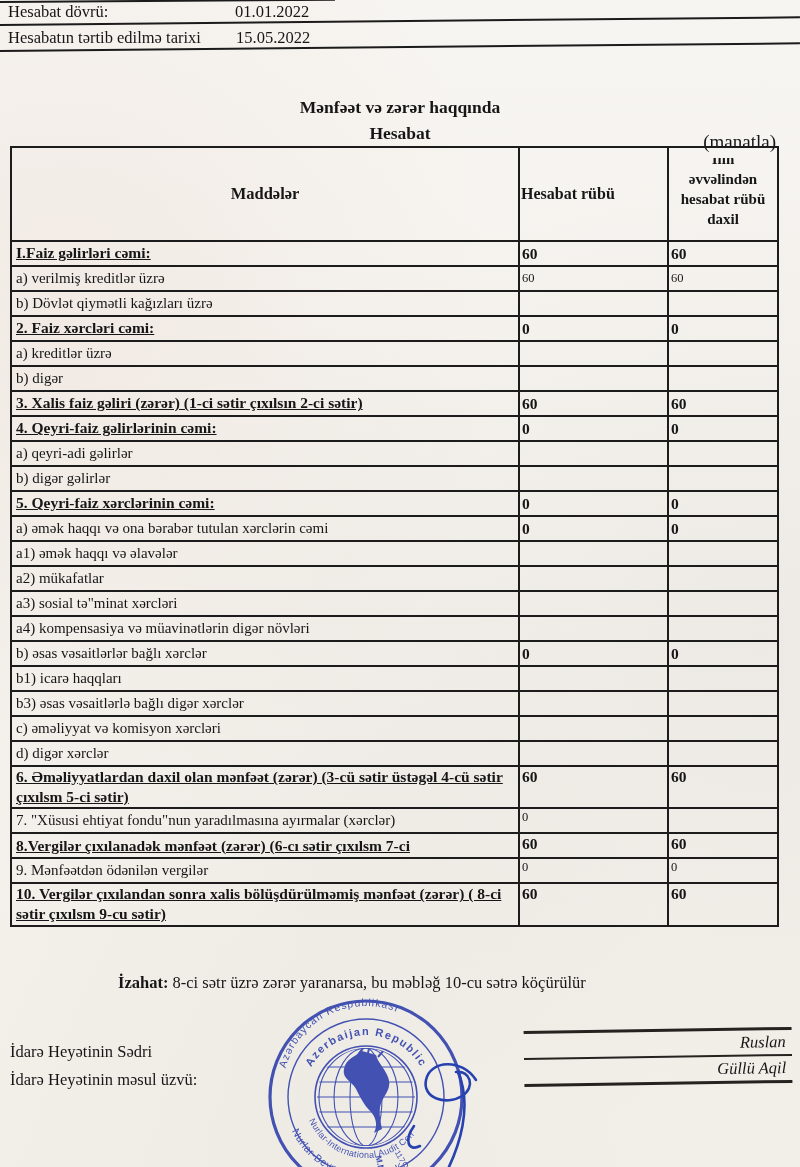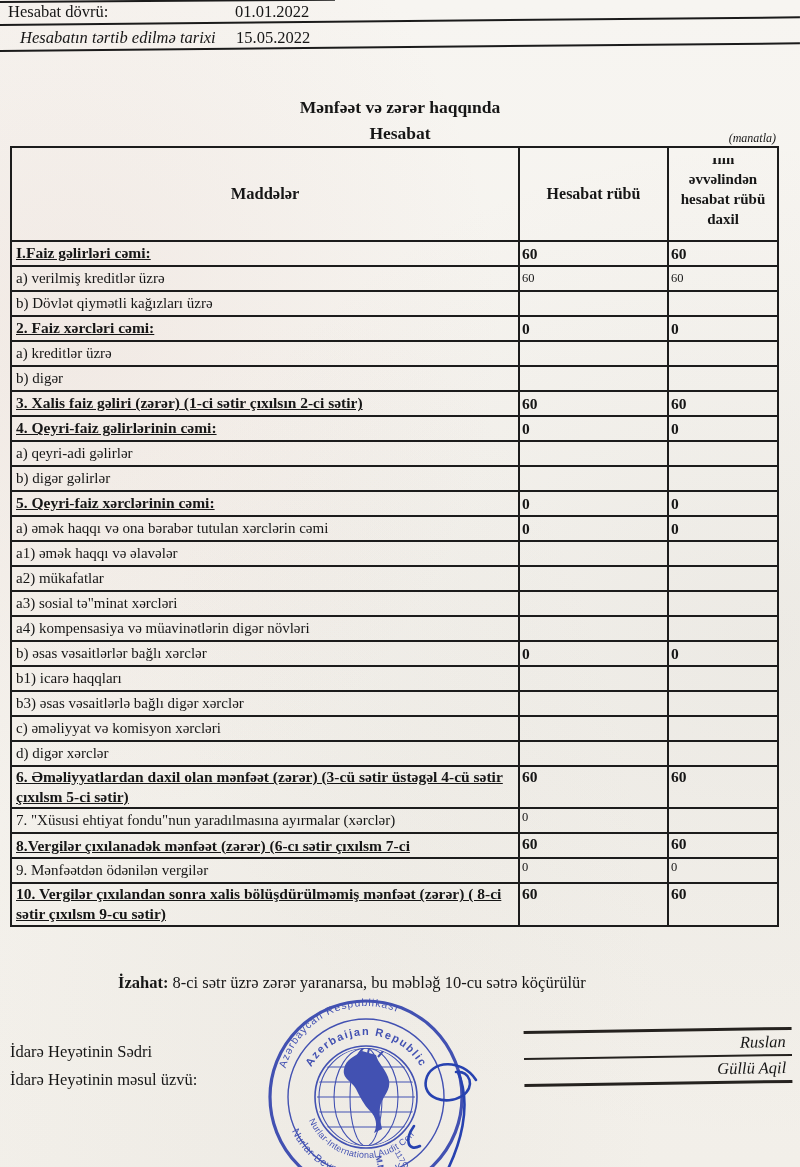--- a/index.html
+++ b/index.html
@@ -13,28 +13,28 @@
       radial-gradient(ellipse at 40% 90%, rgba(200,195,185,.10), transparent 50%),
       linear-gradient(#f7f5f1,#f2efe9);
   }
   .abs{position:absolute;}
   
   .meta-label{font-size:16.5px;}
   .rule{position:absolute;height:2px;background:#1b1b1b;transform-origin:left center;}
   
   .title{position:absolute;left:0;top:70px;width:100%;text-align:center;
          font-weight:bold;font-size:17.5px;line-height:26px;margin-top:24px;}
-  .manat{position:absolute;right:24px;top:131px;font-style:italic;font-size:12px;}
+  .manat{position:absolute;right:24px;top:131px;font-size:19px;}
   
   table.rep{position:absolute;left:10px;top:146px;width:767px;
             border-collapse:collapse;table-layout:fixed;}
   table.rep td, table.rep th{border:2px solid #1c1c1c;vertical-align:middle;
             overflow:hidden;box-sizing:border-box;}
   th.h1{font-size:16.5px;font-weight:bold;text-align:center;height:92px;}
-  th.h2{font-size:16px;font-weight:bold;text-align:center;}
+  th.h2{font-size:16px;font-weight:bold;text-align:left;}
   th.h3{padding:10px;}
   .h3clip{height:72px;overflow:hidden;}
   .h3txt{margin-top:-9px;line-height:20px;font-weight:bold;font-size:15px;text-align:center;}
   td.lbl{font-size:15px;padding:0 4px;height:25px;line-height:1.3;}
   td.lbl.b{font-weight:bold;font-size:15.5px;text-decoration:underline;}
   td.val{text-align:left;padding:0 13px 0 2px;font-size:15.5px;}
   td.val.b{font-weight:bold;}
   td.val.sm{font-size:12.5px;padding-right:17px;}
   td.val.top{vertical-align:top;padding-top:1px;}
   
@@ -50,21 +50,21 @@
 </style>
 </head>
 <body>
 
 <div class="page">
 
   <div class="rule" style="left:0;top:1px;width:335px;transform:rotate(-0.4deg);"></div>
   <span class="abs meta-label" style="left:8px;top:2px;">Hesabat dövrü:</span>
   <span class="abs meta-label" style="left:235px;top:2px;">01.01.2022</span>
   <div class="rule" style="left:0;top:24px;width:800px;transform:rotate(-0.55deg);"></div>
-  <span class="abs meta-label" style="left:20px;top:28px;font-style:italic;">Hesabatın tərtib edilmə tarixi</span>
+  <span class="abs meta-label" style="left:8px;top:28px;">Hesabatın tərtib edilmə tarixi</span>
   <span class="abs meta-label" style="left:236px;top:28px;">15.05.2022</span>
   <div class="rule" style="left:0;top:50px;width:800px;transform:rotate(-0.55deg);"></div>
 
   <div class="title">
     <div>Mənfəət və zərər haqqında</div>
     <div>Hesabat</div>
   </div>
 
   <div class="manat">(manatla)</div>
 

